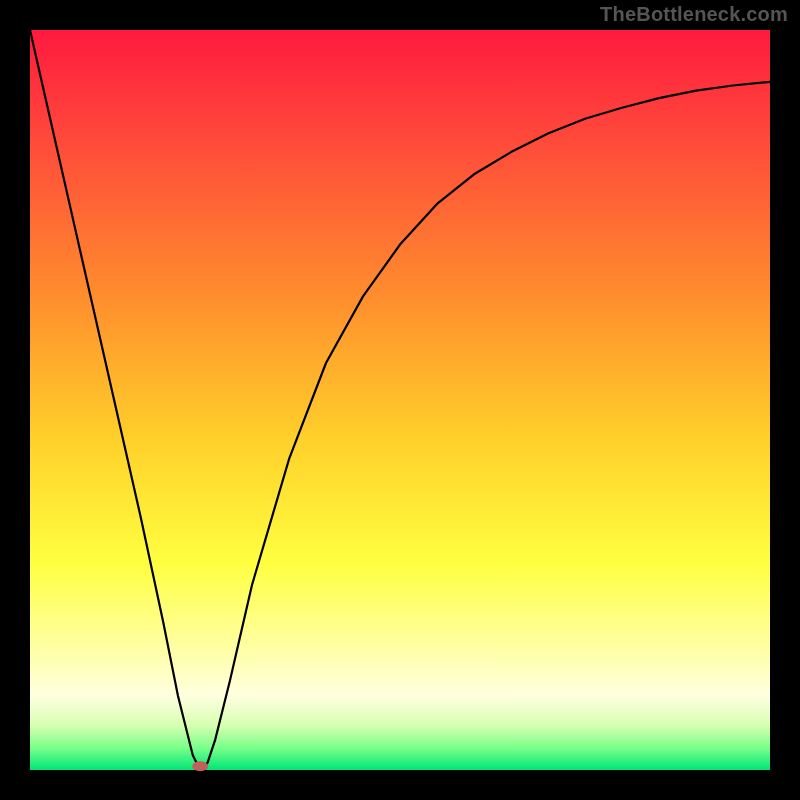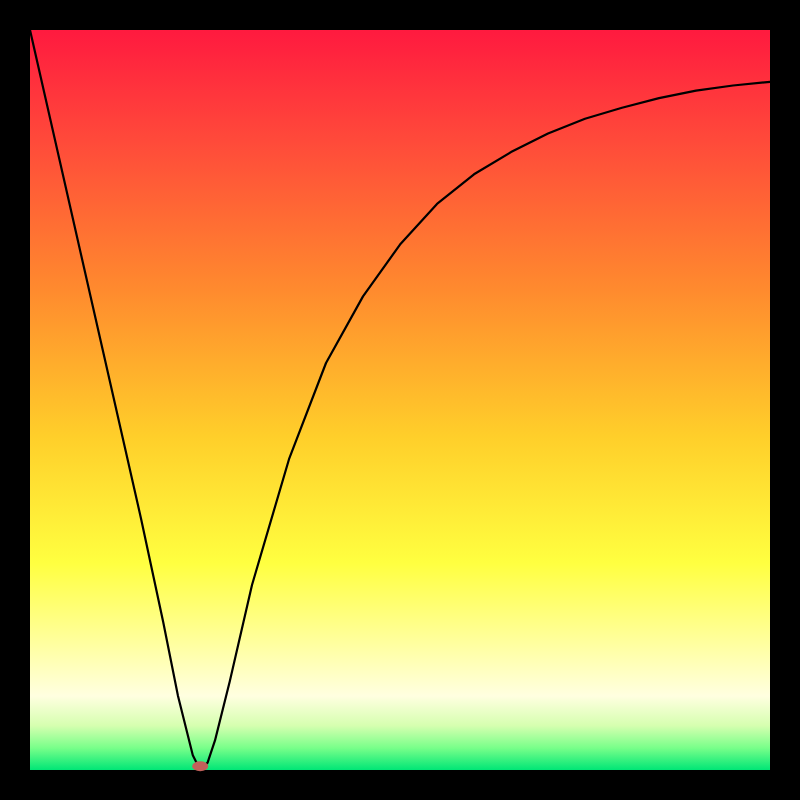--- a/index.html
+++ b/index.html
@@ -31,20 +31,21 @@
     position: absolute;
     top: 0;
     left: 0;
   }
 </style>
 </head>
 <body>
 
 <div class="frame">
 
+  <div class="watermark">TheBottleneck.com</div>
 
   <svg width="800" height="800" viewBox="0 0 800 800">
     <defs>
       <linearGradient id="bgGrad" x1="0" y1="0" x2="0" y2="1">
 
       <stop offset="0%" stop-color="#ff1a3f"></stop>
           <stop offset="15%" stop-color="#ff4a3a"></stop>
           <stop offset="35%" stop-color="#ff8a2e"></stop>
           <stop offset="55.00000000000001%" stop-color="#ffcf2a"></stop>
           <stop offset="72%" stop-color="#ffff40"></stop>

